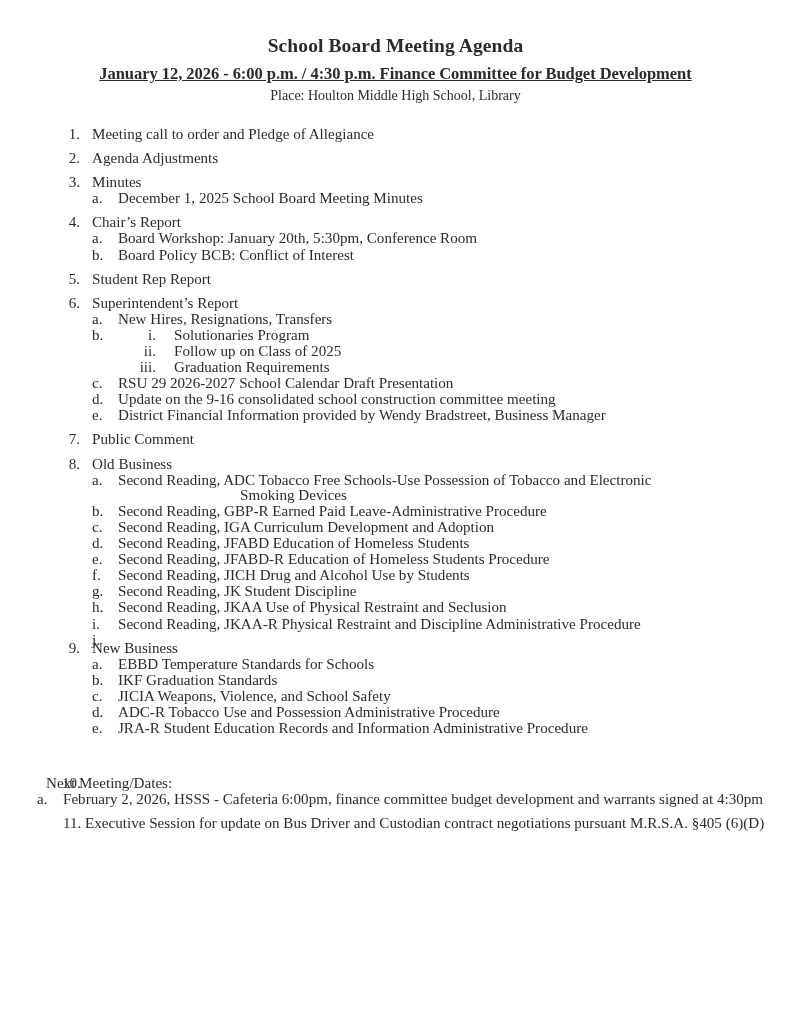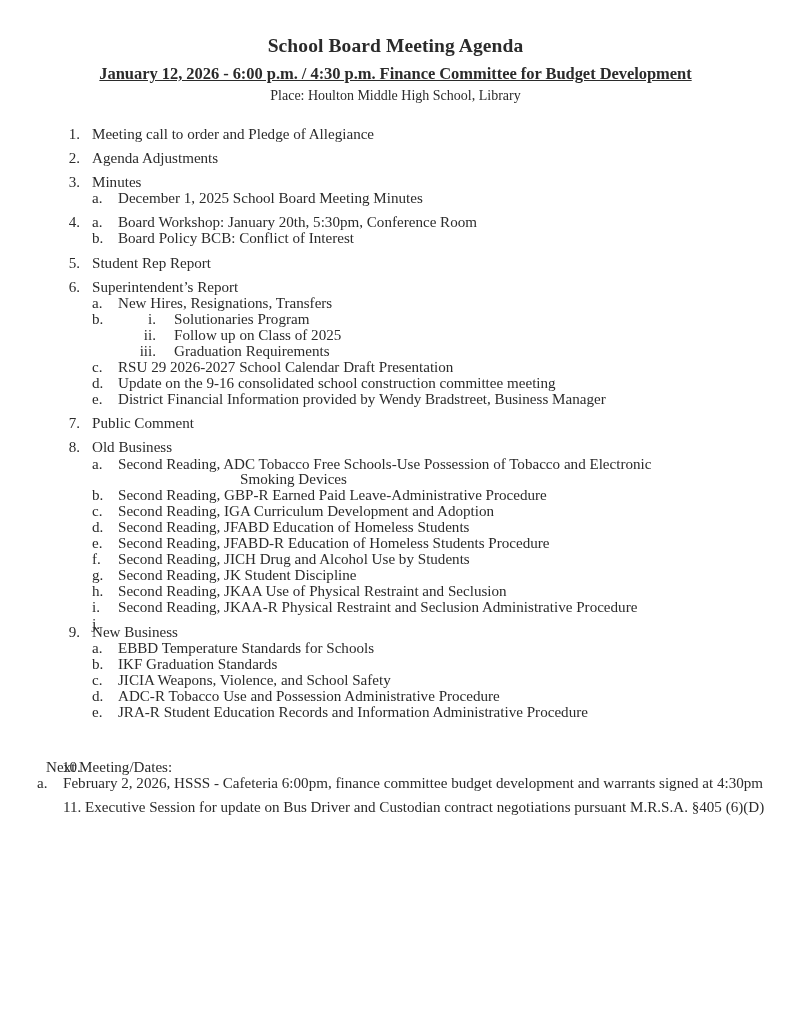--- a/index.html
+++ b/index.html
@@ -177,20 +177,21 @@
       </div>
       <div class="item-l1">
         <span class="marker">3.</span>
         <span class="text">Minutes</span>
         <ul class="sub-l2">
           <li><span class="marker">a.</span><span>December 1, 2025 School Board Meeting Minutes</span></li>
         </ul>
       </div>
       <div class="item-l1">
         <span class="marker">4.</span>
+        <span class="text">Chair’s Report</span>
         <ul class="sub-l2">
           <li><span class="marker">a.</span><span>Board Workshop: January 20th, 5:30pm, Conference Room</span></li>
           <li><span class="marker">b.</span><span>Board Policy BCB: Conflict of Interest</span></li>
         </ul>
       </div>
       <div class="item-l1">
         <span class="marker">5.</span>
         <span class="text">Student Rep Report</span>
       </div>
       <div class="item-l1">
@@ -217,21 +218,21 @@
         <span class="text">Old Business</span>
         <ul class="sub-l2">
           <li><span class="marker">a.</span><span>Second Reading, ADC Tobacco Free Schools-Use Possession of Tobacco and Electronic</span><span class="tabwrap">Smoking Devices</span></li>
           <li><span class="marker">b.</span><span>Second Reading, GBP-R Earned Paid Leave-Administrative Procedure</span></li>
           <li><span class="marker">c.</span><span>Second Reading, IGA Curriculum Development and Adoption</span></li>
           <li><span class="marker">d.</span><span>Second Reading, JFABD Education of Homeless Students</span></li>
           <li><span class="marker">e.</span><span>Second Reading, JFABD-R Education of Homeless Students Procedure</span></li>
           <li><span class="marker">f.</span><span>Second Reading, JICH Drug and Alcohol Use by Students</span></li>
           <li><span class="marker">g.</span><span>Second Reading, JK Student Discipline</span></li>
           <li><span class="marker">h.</span><span>Second Reading, JKAA Use of Physical Restraint and Seclusion</span></li>
-          <li><span class="marker">i.</span><span>Second Reading, JKAA-R Physical Restraint and Seclusion Administrative Procedure</span></li>
+          <li><span class="marker">i.</span><span>Second Reading, JKAA-R Physical Restraint and Discipline Administrative Procedure</span></li>
           <li><span class="marker">j.</span></li>
         </ul>
       </div>
       <div class="item-l1">
         <span class="marker">9.</span>
         <span class="text">New Business</span>
         <ul class="sub-l2">
           <li><span class="marker">a.</span><span>EBBD Temperature Standards for Schools</span></li>
           <li><span class="marker">b.</span><span>IKF Graduation Standards</span></li>
           <li><span class="marker">c.</span><span>JICIA Weapons, Violence, and School Safety</span></li>

